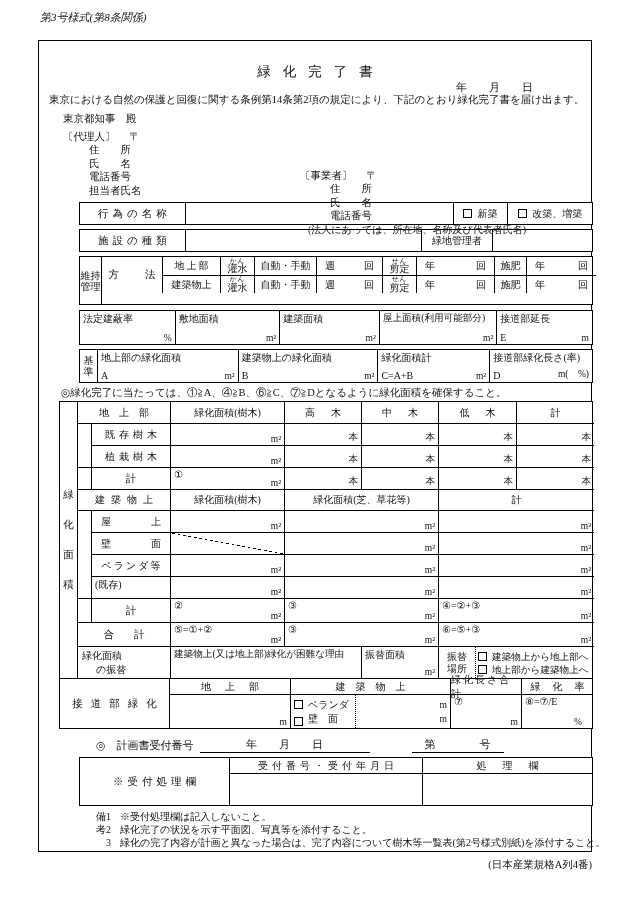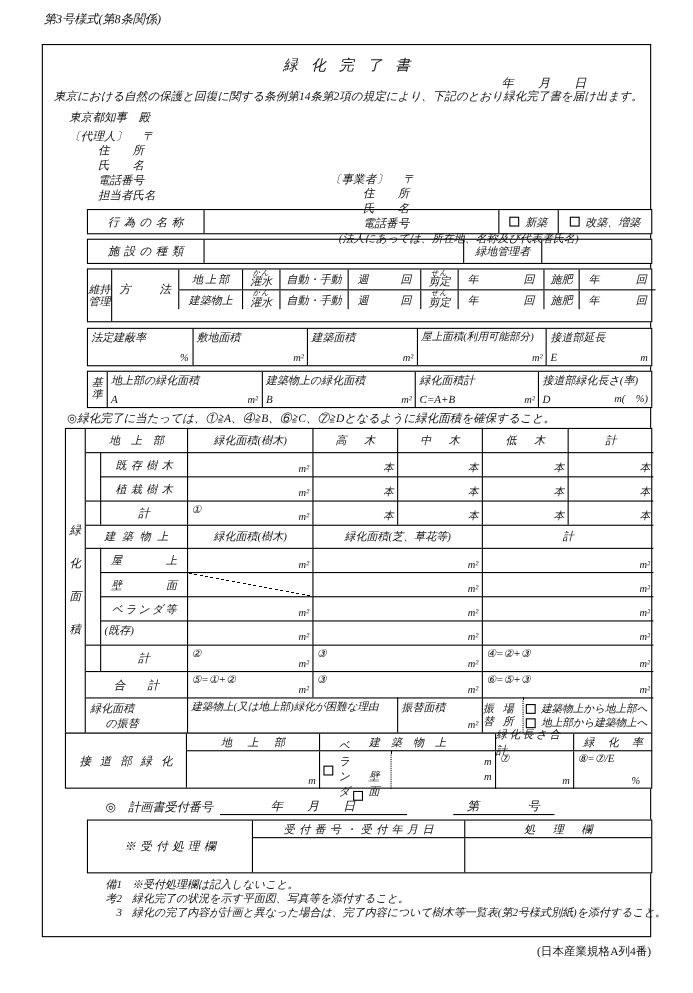--- a/index.html
+++ b/index.html
@@ -1,20 +1,20 @@
 <!DOCTYPE html>
 <html><head>
 <meta charset="utf-8">
 <style>
   html,body{margin:0;padding:0;}
   body{width:630px;height:903px;background:#fff;color:#111;
        font-family:"Liberation Serif","DejaVu Serif",serif;position:relative;font-size:10.5px;}
   .abs{position:absolute;}
   .formcode{left:40px;top:10px;font-size:11px;font-style:italic;}
-  .box{left:38px;top:40px;width:554px;height:812px;border:1px solid #000;box-sizing:border-box;padding-top:8px;font-style:italic;}
+  .box{left:38px;top:40px;width:554px;height:812px;border:1px solid #000;box-sizing:border-box;padding-top:20px;}
   .papernote{right:38px;top:858px;font-size:10.5px;}
   
   .t{border:1px solid #000;display:flex;box-sizing:border-box;background:#fff;}
   .t *{box-sizing:border-box;}
   .row{display:flex;}
   .cell{display:flex;align-items:center;justify-content:center;position:relative;font-size:10.5px;}
   .tl{justify-content:flex-start;align-items:flex-start;padding:1px 3px;}
   .bl{border-left:1px solid #000;}
   .bt{border-top:1px solid #000;}
   .btd{border-top:1px dotted #000;}
@@ -451,21 +451,21 @@
             <span>緑化面積</span>
             <span style="padding-left:14px">の振替</span>
           </div>
         <div class="cell bl bt tl fs95 nw" style="width:191px">
             <span>建築物上(又は地上部)緑化が困難な理由</span>
           </div>
         <div class="cell bl bt tl fs10" style="width:77px">
             <span>振替面積</span>
             <span class="ubr">m²</span>
           </div>
-        <div class="cell bl bt brd fs10" style="width:38px;flex-direction:row;line-height:12px">
+        <div class="cell bl bt brd fs10" style="width:38px;flex-direction:column;line-height:12px">
             <span>振替</span>
             <span>場所</span>
           </div>
         <div class="cell bt fs95" style="width:118px;flex-direction:column;align-items:flex-start;justify-content:center;padding-left:2px;line-height:13px">
           <span style="display:flex;align-items:center">
               <span class="cbx"></span>
               <span class="nw">建築物上から地上部へ</span>
             </span>
           <span style="display:flex;align-items:center">
               <span class="cbx"></span>
@@ -493,21 +493,21 @@
           </div>
         <div class="cell bl fs10" style="width:72px">
             <span class="ls12">緑化率</span>
           </div>
       </div>
       <div class="row bt" style="height:35px">
         <div class="cell" style="width:120px">
             <span class="ubr">m</span>
           </div>
         <div class="cell bl" style="width:160px;padding:0">
-          <div style="width:64px;display:flex;flex-direction:row;justify-content:center;line-height:14px;padding-left:3px">
+          <div style="width:64px;display:flex;flex-direction:column;justify-content:center;line-height:14px;padding-left:3px">
             <span style="display:flex;align-items:center" class="fs10">
                 <span class="cbx"></span>
                 <span>ベランダ</span>
               </span>
             <span style="display:flex;align-items:flex-end" class="fs10">
                 <span class="cbx"></span>
                 <span>壁　面</span>
               </span>
           </div>
           <div class="brd" style="width:0;height:100%"></div>

